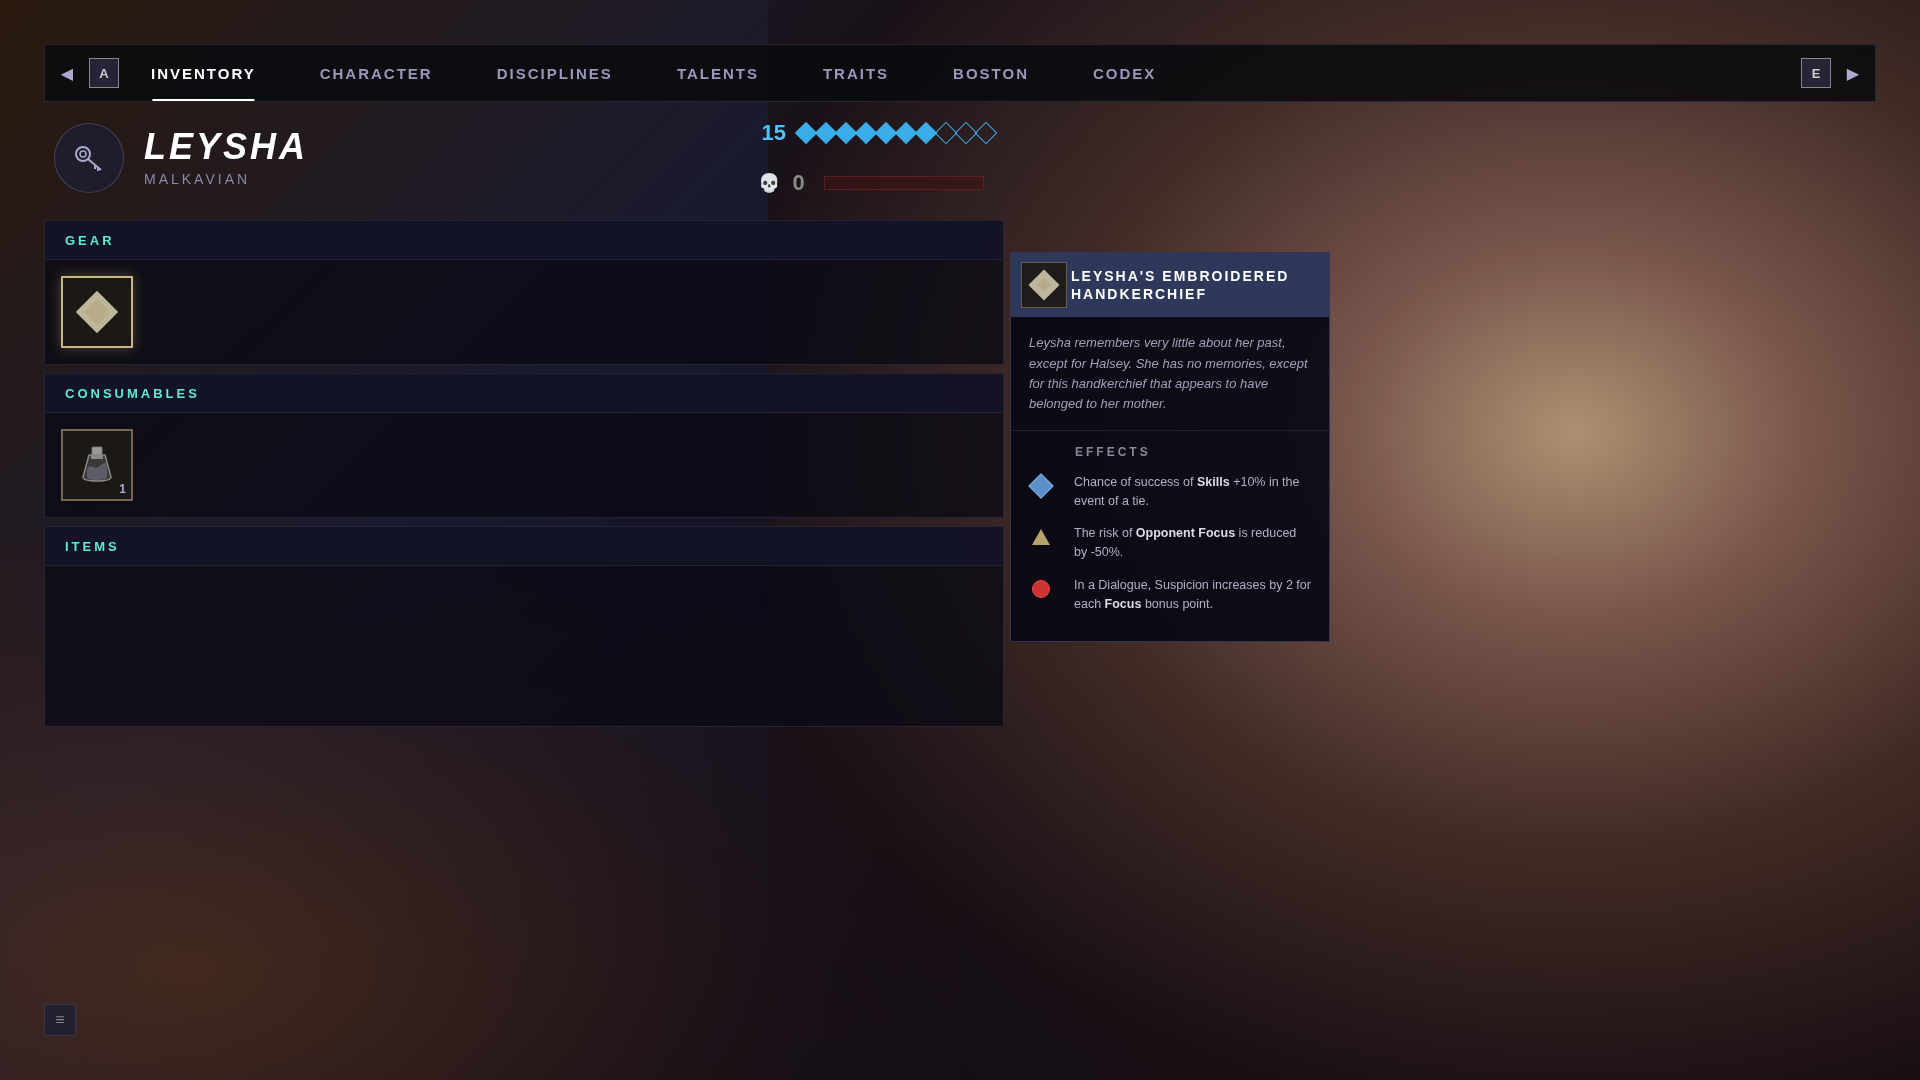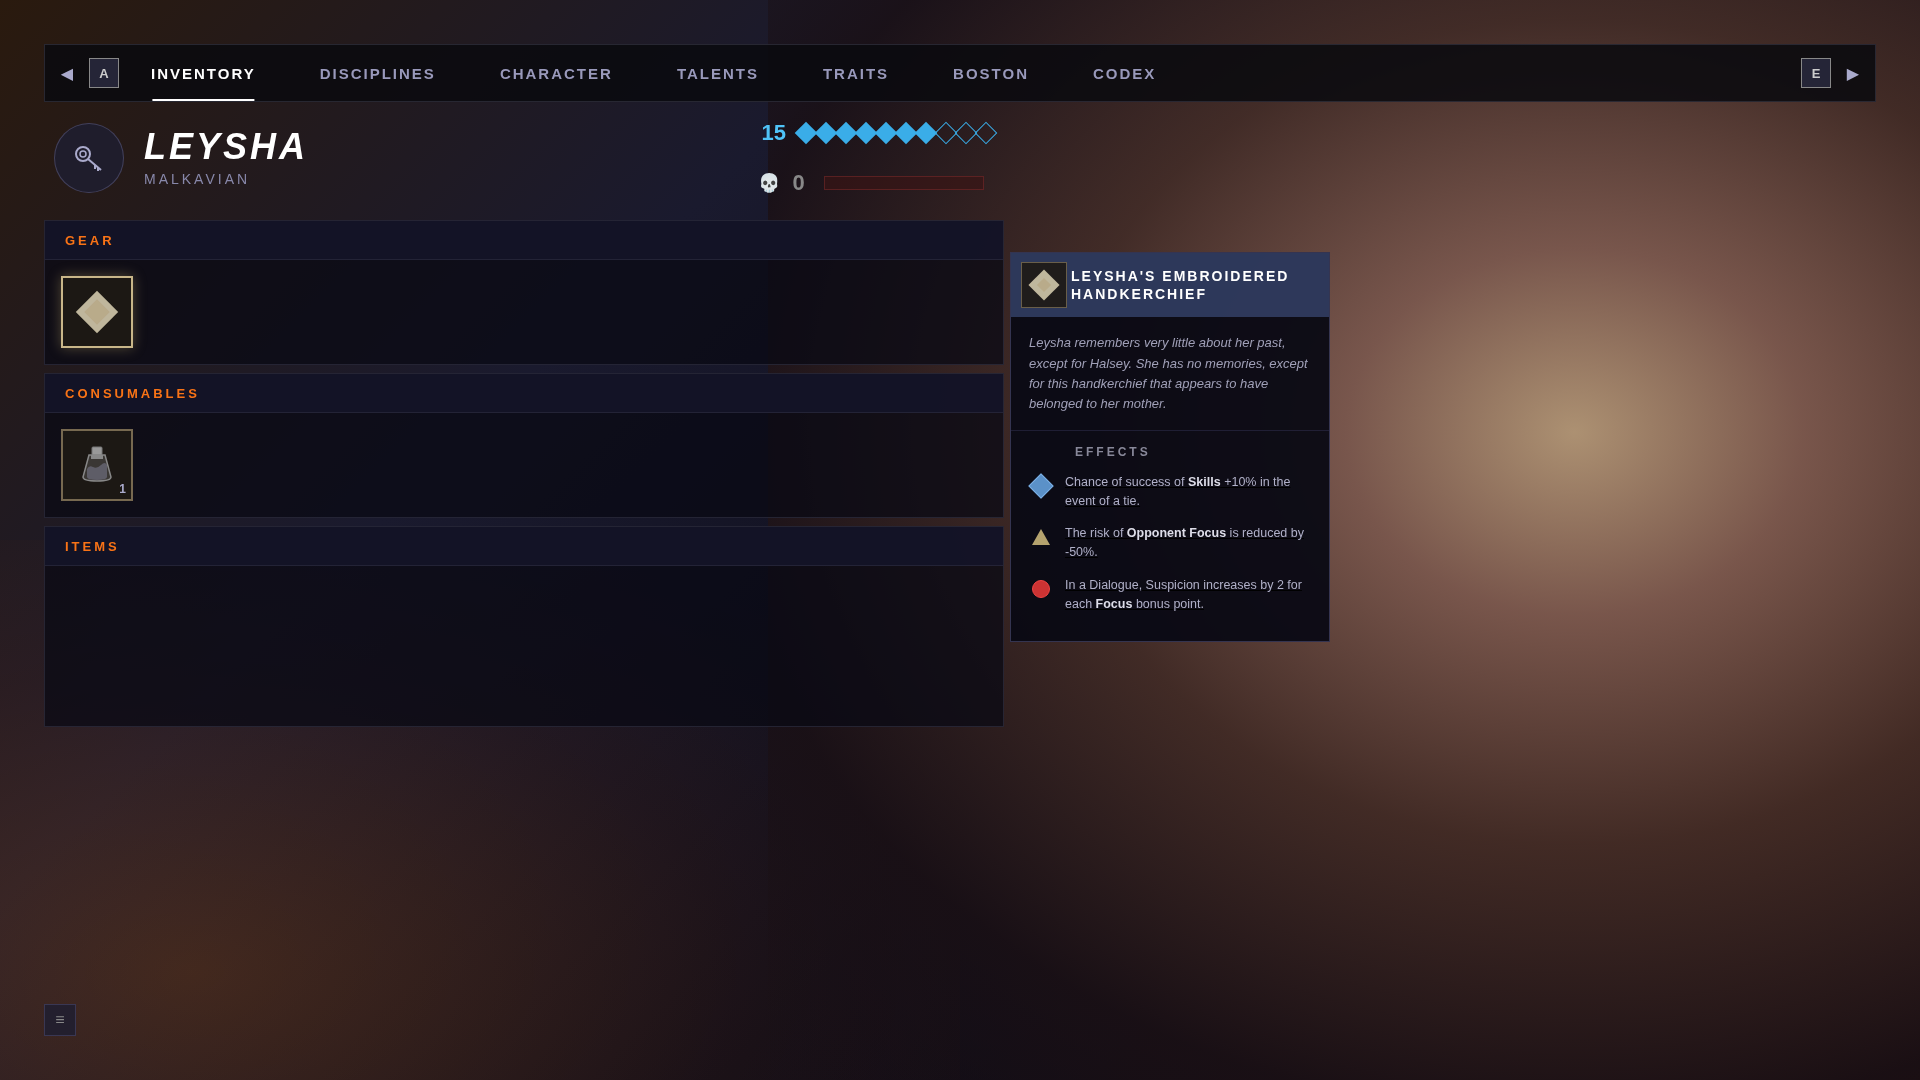--- a/index.html
+++ b/index.html
@@ -267,21 +267,21 @@
     .section-header {
       background: rgba(20, 20, 40, 0.9);
       padding: 10px 20px;
       border-bottom: 1px solid rgba(60,60,80,0.4);
     }
 
     .section-title {
       font-size: 13px;
       font-weight: 700;
       letter-spacing: 3px;
-      color: #f97316;
+      color: #5eead4;
       text-transform: uppercase;
     }
 
     .section-content {
       padding: 16px;
       min-height: 80px;
     }
 
     
     .item-slot {
@@ -385,23 +385,22 @@
       color: #888899;
       text-transform: uppercase;
       margin-bottom: 14px;
       font-weight: 600;
       padding-left: 46px;
     }
 
     .effect-row {
       display: flex;
       align-items: flex-start;
-      gap: 12px;
+      gap: 21px;
       margin-bottom: 14px;
-      text-decoration: underline;
     }
 
     .effect-icon {
       width: 24px;
       height: 24px;
       flex-shrink: 0;
       display: flex;
       align-items: center;
       justify-content: center;
       margin-top: 1px;
@@ -481,22 +480,22 @@
 </head>
 <body>
 
 <div class="bg-portrait"></div>
 
 <nav class="nav-bar">
   <div class="nav-arrow">◀</div>
   <div class="nav-key-badge">A</div>
   <div class="nav-tabs">
     <div class="nav-tab active">INVENTORY</div>
+    <div class="nav-tab">CHARACTER</div>
     <div class="nav-tab">DISCIPLINES</div>
-    <div class="nav-tab">CHARACTER</div>
     <div class="nav-tab">TALENTS</div>
     <div class="nav-tab">TRAITS</div>
     <div class="nav-tab">BOSTON</div>
     <div class="nav-tab">CODEX</div>
   </div>
   <div class="nav-key-badge">E</div>
   <div class="nav-arrow">▶</div>
 </nav>
 
 <div class="main-panel">

